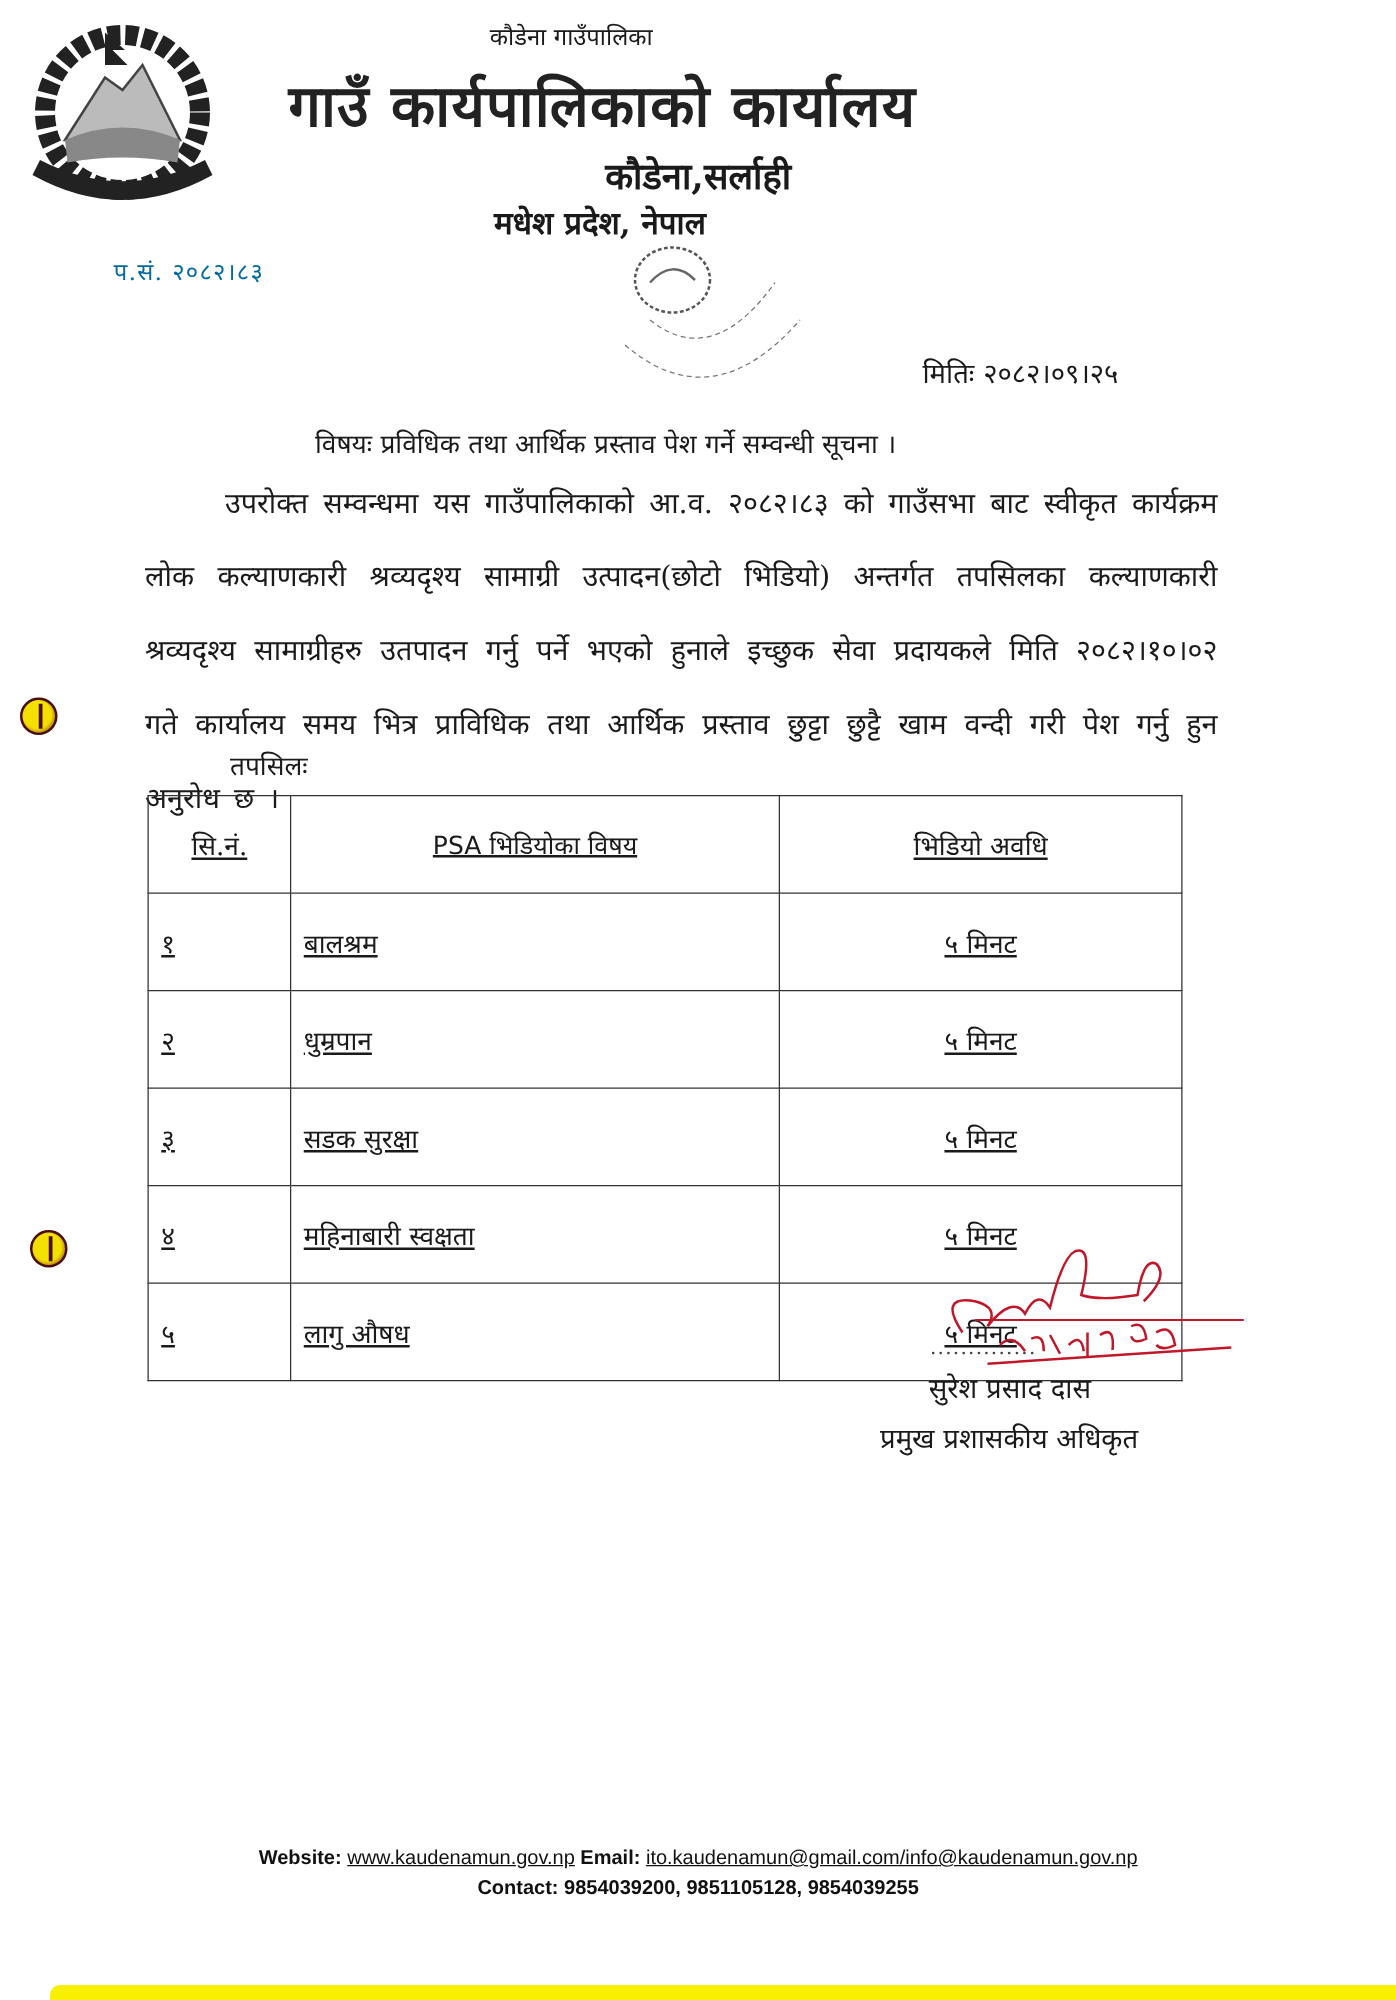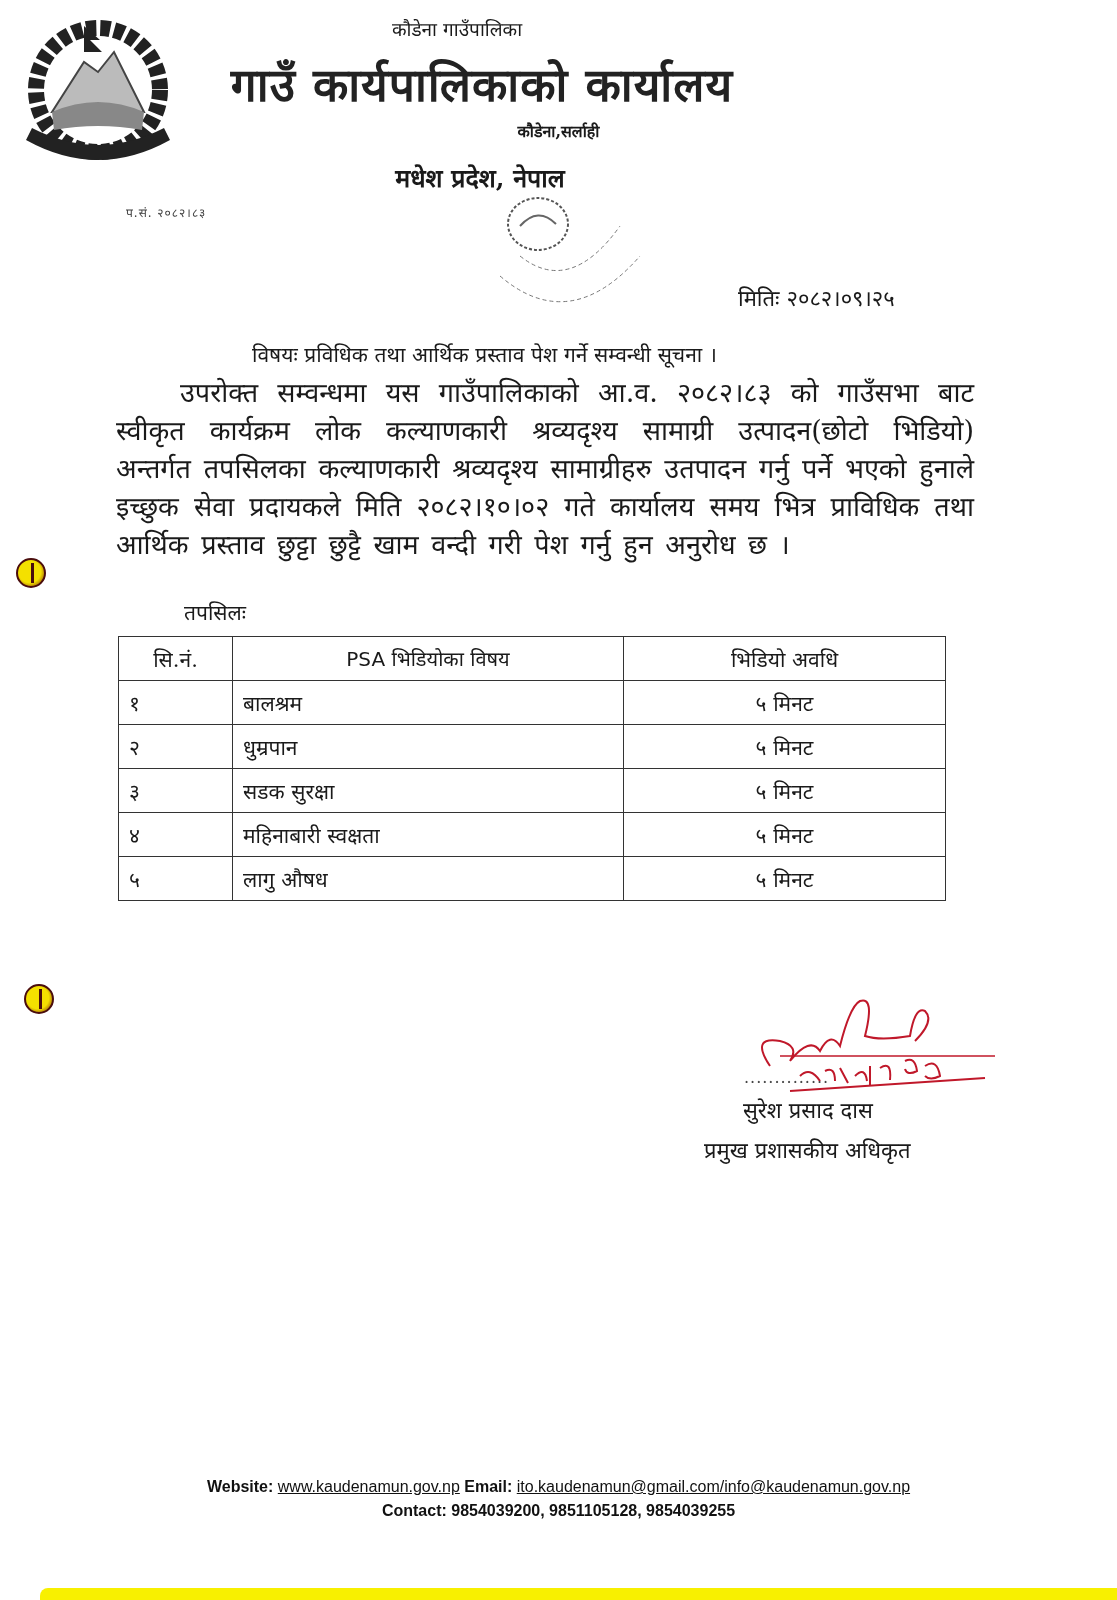--- a/index.html
+++ b/index.html
@@ -5,40 +5,40 @@
   html, body { margin: 0; padding: 0; }
   body {
     width: 1117px; height: 1600px; position: relative; overflow: hidden;
     background: #ffffff; color: #1a1a1a;
     font-family: "DejaVu Serif", "Liberation Serif", serif;
   }
   .abs { position: absolute; }
   .emblem { left: 14px; top: 12px; width: 168px; height: 160px; }
   .org-small { left: 0; width: 914px; top: 16px; text-align: center; font-size: 19px; }
   .org-big { left: 0; width: 964px; top: 52px; text-align: center; font-size: 46px; font-weight: bold; letter-spacing: 1px; color: #222; }
-  .place { left: 0; width: 1117px; top: 120px; text-align: center; font-size: 16px; font-weight: bold; }
+  .place { left: 0; width: 1117px; top: 120px; text-align: center; font-size: 29px; font-weight: bold; }
   .province { left: 0; width: 960px; top: 160px; text-align: center; font-size: 25px; font-weight: bold; }
-  .ref { left: 126px; top: 204px; font-size: 12px; color: #404040; letter-spacing: 1px; }
+  .ref { left: 91px; top: 204px; font-size: 19px; color: #0369a1; letter-spacing: 1px; }
   .stamp { left: 480px; top: 186px; width: 180px; height: 150px; }
   .date { left: 738px; top: 282px; font-size: 22px; }
   .subject { left: 252px; top: 340px; font-size: 21px; }
   .body-text {
-    left: 116px; top: 374px; width: 858px; font-size: 27px; line-height: 38px;
+    left: 116px; top: 374px; width: 858px; font-size: 23px; line-height: 59px;
     text-align: justify; text-indent: 64px; word-spacing: 4px;
   }
   .tapsil { left: 184px; top: 598px; font-size: 21px; }
   .dot-marker { width: 26px; height: 26px; border-radius: 50%;
     background: radial-gradient(circle at 45% 45%, #f4e000 55%, #6b1010 100%);
     border: 2px solid #4a0d0d; }
   .dot-marker::after { content: ""; position: absolute; left: 13px; top: 3px; width: 3px; height: 20px; background: #4a0d0d; }
   table.sched {
     position: absolute; left: 118px; top: 636px; width: 828px;
     border-collapse: collapse; font-size: 21px;
   }
-  table.sched td, table.sched th { border: 1.5px solid #333; height: 43px; padding: 0 10px; }
+  table.sched td, table.sched th { border: 1.5px solid #333; height: 43px; padding: 17px 10px; text-decoration: underline; }
   table.sched th { font-weight: normal; text-align: center; }
   table.sched th.psa { font-family: "DejaVu Sans", "Liberation Sans", sans-serif; font-size: 20px; }
   table.sched td.c { text-align: center; }
   .col1 { width: 93px; }
   .col2 { width: 370px; }
   .signature { left: 740px; top: 996px; width: 260px; height: 110px; }
   .sig-dots { left: 744px; top: 1068px; font-size: 16px; color: #444; letter-spacing: 1px; }
   .signer { left: 743px; top: 1094px; font-size: 22px; }
   .signer-title { left: 704px; top: 1134px; font-size: 22px; }
   .footer1 { left: 0; width: 1117px; top: 1478px; text-align: center; font-family: "Liberation Sans", sans-serif; font-size: 16px; color: #111; }

